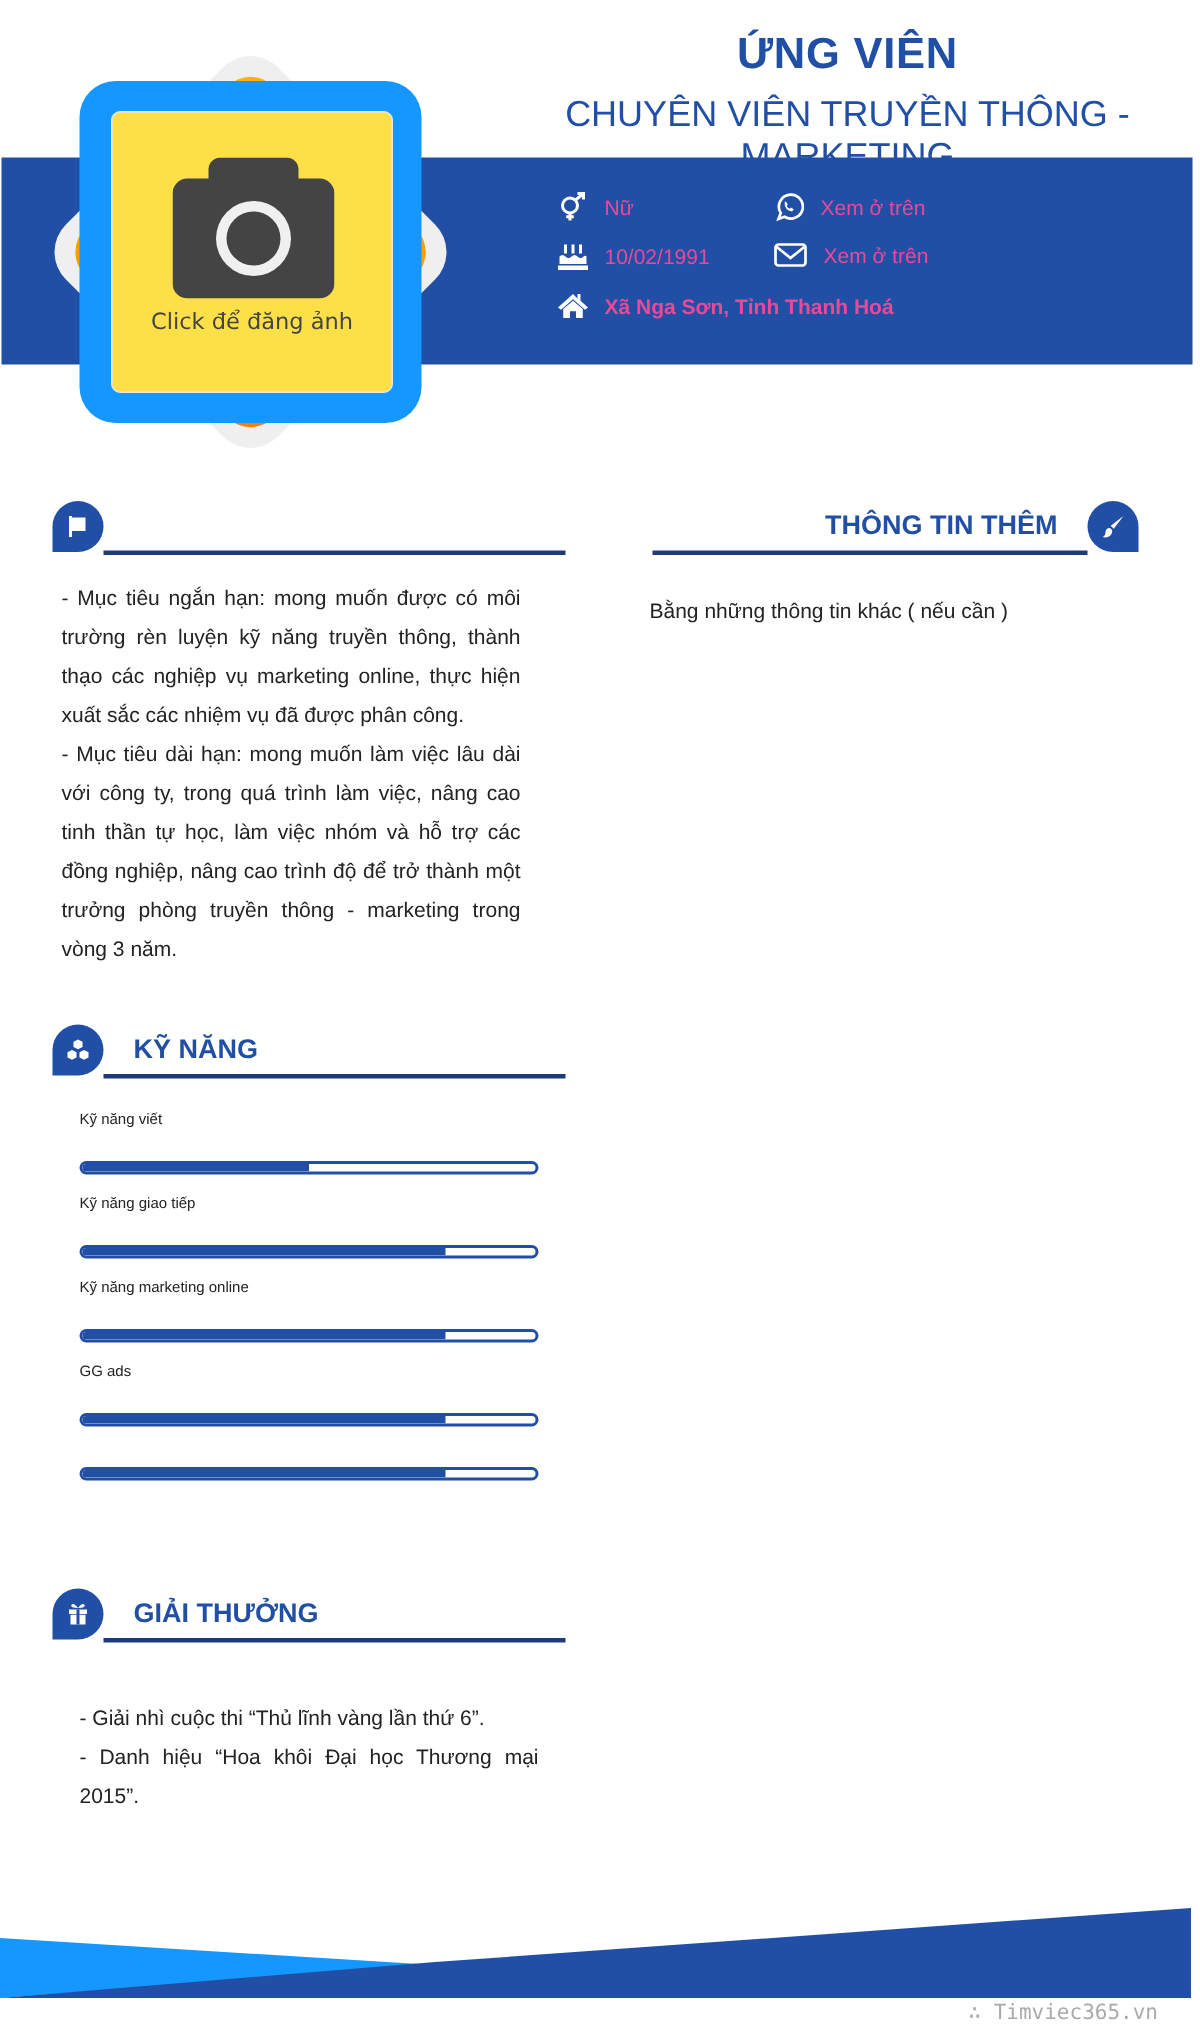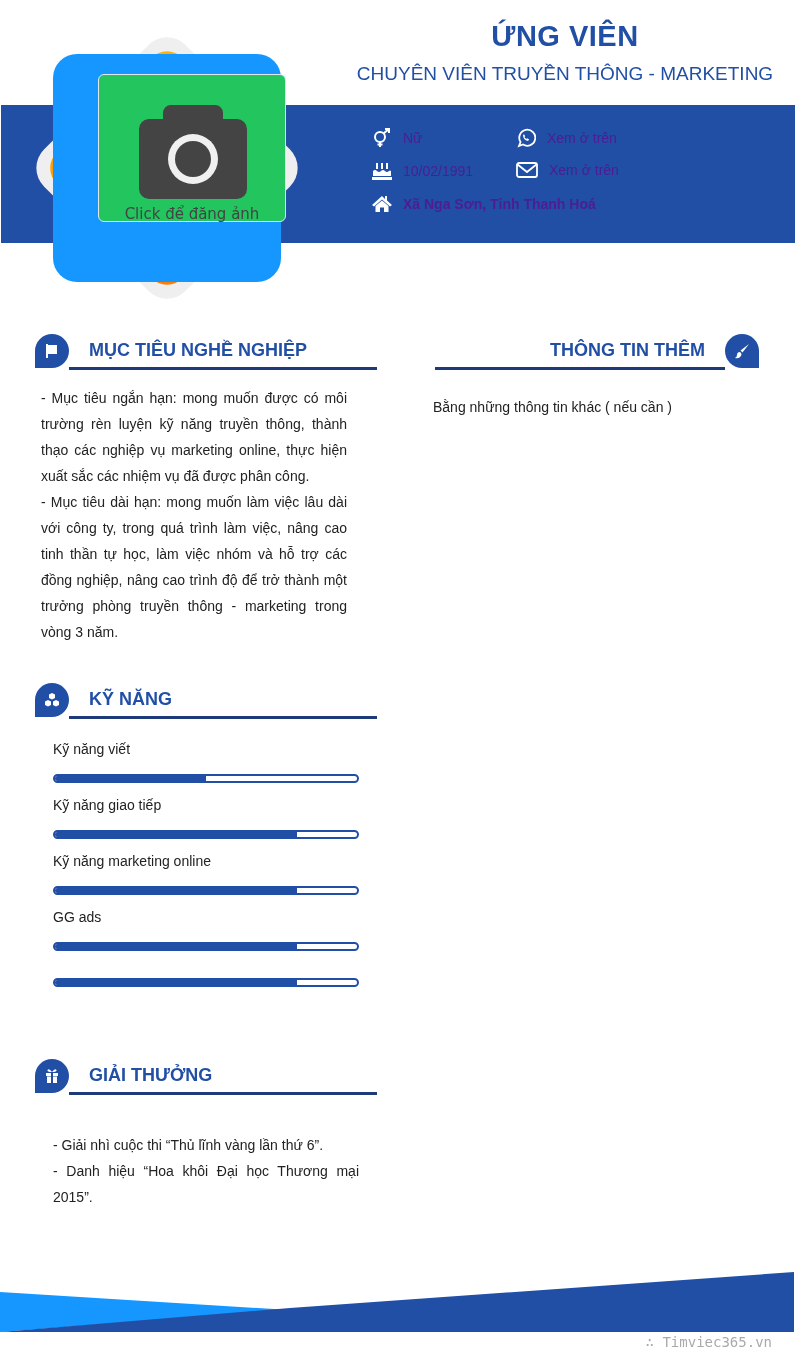--- a/index.html
+++ b/index.html
@@ -7,44 +7,44 @@
     body { position: relative; font-family: "Liberation Sans", sans-serif; color: #222; }
 
     .header-band { position: absolute; left: 1px; top: 105px; width: 794px; height: 138px; background: #214fa5; }
 
     
     .avatar-wrap { position: absolute; left: 26px; top: 27px; width: 282px; height: 282px; }
     .diamond-white { position: absolute; left: 41px; top: 41px; width: 200px; height: 200px; background: #efefef; border-radius: 26px; transform: rotate(45deg); }
     .diamond-orange { position: absolute; left: 52px; top: 52px; width: 178px; height: 178px; border-radius: 22px; transform: rotate(45deg);
       background: linear-gradient(135deg, #ffb400 0%, #ff9a00 55%, #ff7a00 100%); }
     .blue-square { position: absolute; left: 27px; top: 27px; width: 228px; height: 228px; background: #1597ff; border-radius: 24px; }
-    .photo-box { position: absolute; left: 48px; top: 47px; width: 188px; height: 148px; background: #22c55e; border-radius: 6px; border: 1px solid #dfe8f3; margin-left: 24px; }
+    .photo-box { position: absolute; left: 48px; top: 47px; width: 188px; height: 188px; background: #fde047; border-radius: 6px; border: 1px solid #dfe8f3; }
     .cam { position: absolute; left: 40px; top: 30px; width: 108px; height: 94px; }
     .photo-label { position: absolute; left: 0; right: 0; top: 130px; text-align: center; font-family: "DejaVu Sans", sans-serif; font-size: 15px; color: #444; }
 
     .name { position: absolute; left: 340px; width: 450px; top: 20px; text-align: center; font-size: 29px; font-weight: bold; color: #214fa5; letter-spacing: 0.5px; }
-    .job { position: absolute; left: 340px; width: 450px; top: 63px; text-align: center; font-size: 19px; color: #214fa5; }
+    .job { position: absolute; left: 340px; width: 450px; top: 63px; text-align: center; font-size: 24px; color: #214fa5; }
 
-    .info { position: absolute; color: #4c1d95; font-size: 14px; display: flex; align-items: center; }
+    .info { position: absolute; color: #ec4899; font-size: 14px; display: flex; align-items: center; }
     .info svg { width: 20px; height: 20px; margin-right: 11px; flex: none; }
 
     
     .sec-head { position: absolute; height: 36px; }
     .sec-head .line { position: absolute; bottom: 0; height: 3px; background: #1e3a78; }
     .sec-head .ico { position: absolute; top: 0; width: 34px; height: 34px; background: #214fa5; }
     .sec-head .ico.left { border-radius: 17px 17px 17px 0; }
     .sec-head .ico.right { border-radius: 17px 17px 0 17px; }
     .sec-head .ico svg { position: absolute; left: 9px; top: 9px; width: 16px; height: 16px; }
     .sec-head .title { position: absolute; top: 6px; font-size: 18px; font-weight: bold; color: #214fa5; }
 
     .para { position: absolute; font-size: 14px; line-height: 26px; color: #222; text-align: justify; }
     .para p { margin: 0; }
 
     .skill { position: absolute; left: 53px; width: 306px; }
-    .skill .label { font-size: 14px; color: #222; height: 20px; }
+    .skill .label { font-size: 10px; color: #222; height: 20px; }
     .skill .bar { margin-top: 13px; height: 9px; border: 2px solid #214fa5; border-radius: 5px; background: #fff; overflow: hidden; position: relative; }
     .skill .fill { position: absolute; left: 0; top: 0; bottom: 0; background: #214fa5; }
 
     .footer-light { position: absolute; left: 0; top: 1290px; width: 800px; height: 42px; }
     .watermark { position: absolute; right: 28px; top: 1334px; font-family: "DejaVu Sans Mono", monospace; font-size: 14px; color: #aaa; }
   </style>
 </head>
 <body>
 
 <div class="header-band"></div>
@@ -106,21 +106,20 @@
 </div>
 
 <div class="sec-head" style="left:35px; top:334px; width:342px;">
   <div class="line" style="left:34px; right:0;"></div>
   <div class="ico left" style="left:0;">
     <svg viewBox="0 0 16 16" fill="#fff">
       <rect x="2" y="1" width="2" height="14"></rect>
         <path d="M4 2 H13 L13 11 H4 Z"></path>
     </svg>
   </div>
-  <div class="title" style="left:54px;">MỤC TIÊU NGHỀ NGHIỆP</div>
 </div>
 <div class="para" style="left:41px; top:385px; width:306px;">
   <p>- Mục tiêu ngắn hạn: mong muốn được có môi trường rèn luyện kỹ năng truyền thông, thành thạo các nghiệp vụ marketing online, thực hiện xuất sắc các nhiệm vụ đã được phân công.</p>
   <p>- Mục tiêu dài hạn: mong muốn làm việc lâu dài với công ty, trong quá trình làm việc, nâng cao tinh thần tự học, làm việc nhóm và hỗ trợ các đồng nghiệp, nâng cao trình độ để trở thành một trưởng phòng truyền thông - marketing trong vòng 3 năm.</p>
 </div>
 
 <div class="sec-head" style="left:435px; top:334px; width:324px;">
   <div class="line" style="left:0; right:34px;"></div>
   <div class="ico right" style="right:0;">
     <svg viewBox="0 0 16 16" fill="#fff">

